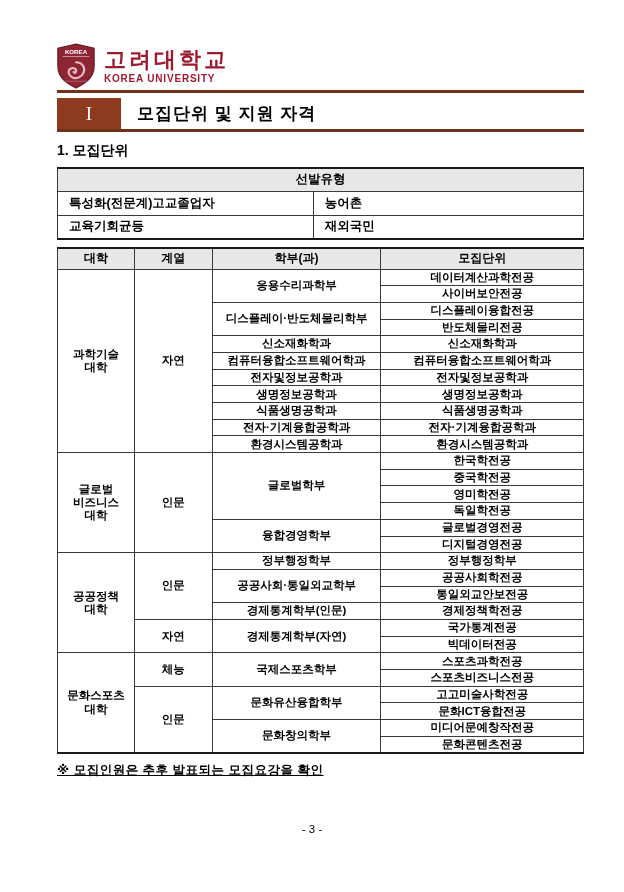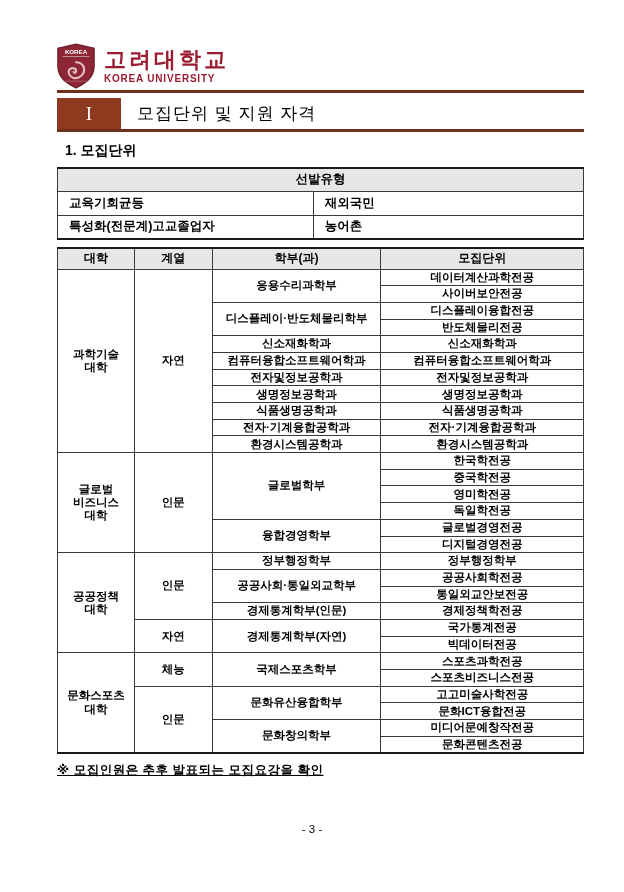--- a/index.html
+++ b/index.html
@@ -40,24 +40,24 @@
     display: flex; align-items: stretch;
     border-bottom: 3px solid var(--rule);
   }
   .section-num {
     width: 64px; background: var(--section-box); color: #fff;
     display: flex; align-items: center; justify-content: center;
     font-family: "Liberation Serif", serif; font-size: 19px;
   }
   .section-title {
     margin-left: 16px; display: flex; align-items: center;
-    font-weight: 400; font-size: 17px; letter-spacing: 1px;
-  }
-
-  .subsection { margin-top: 10px; font-weight: 700; font-size: 14px; margin-left: 8px; }
+    font-weight: 700; font-size: 17px; letter-spacing: 1px;
+  }
+
+  .subsection { margin-top: 10px; font-weight: 700; font-size: 14px; }
 
   
   table { border-collapse: collapse; width: 100%; table-layout: fixed; }
   .sel-table { margin-top: 7px; border-top: 2.5px solid var(--border-dark); border-bottom: 2px solid var(--border-dark); }
   .sel-table th, .sel-table td { border: 1px solid var(--border-thin); font-weight: 700; }
   .sel-table th {
     background: var(--header-bg); height: 23px;
     font-size: 12.5px; text-align: center;
   }
   .sel-table td {
@@ -113,26 +113,26 @@
         <col class="sel-col-l">
         <col class="sel-col-r">
       </colgroup>
     <thead>
       <tr>
         <th colspan="2">선발유형</th>
       </tr>
     </thead>
     <tbody>
       <tr>
+        <td>특성화(전문계)고교졸업자</td>
+        <td>농어촌</td>
+      </tr>
+      <tr>
         <td>교육기회균등</td>
         <td>재외국민</td>
-      </tr>
-      <tr>
-        <td>특성화(전문계)고교졸업자</td>
-        <td>농어촌</td>
       </tr>
     </tbody>
   </table>
 
   <table class="main-table">
     <colgroup>
         <col class="col-college">
         <col class="col-track">
         <col class="col-dept">
         <col class="col-major">

